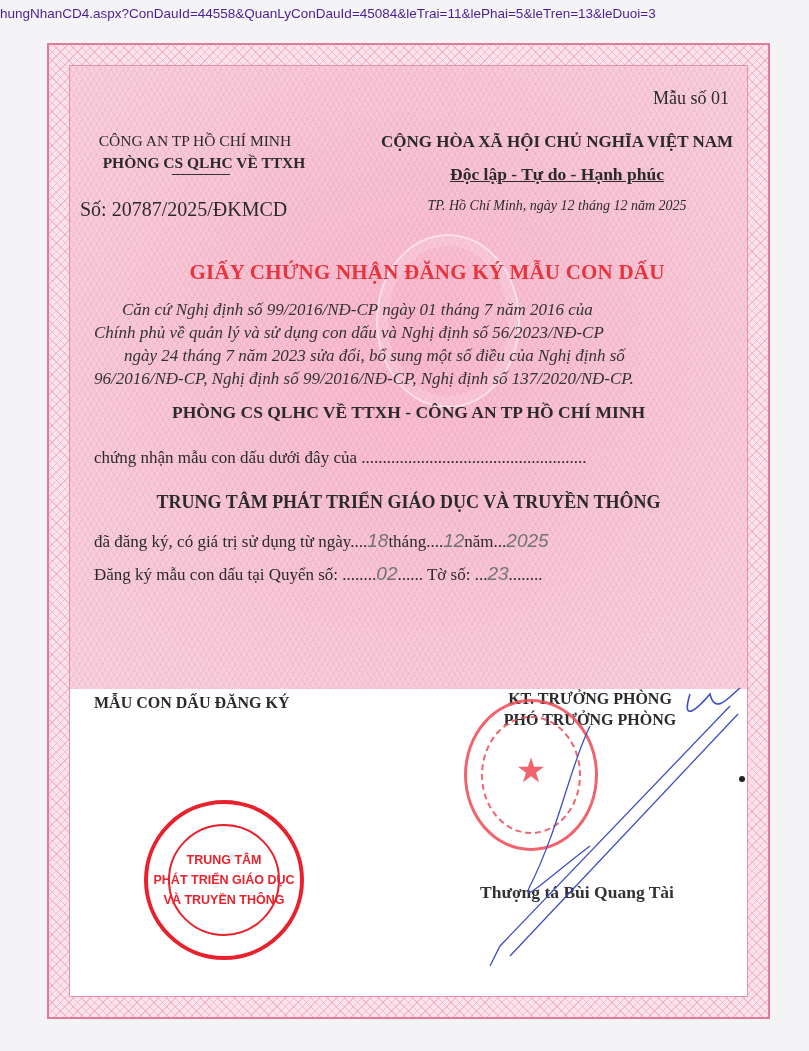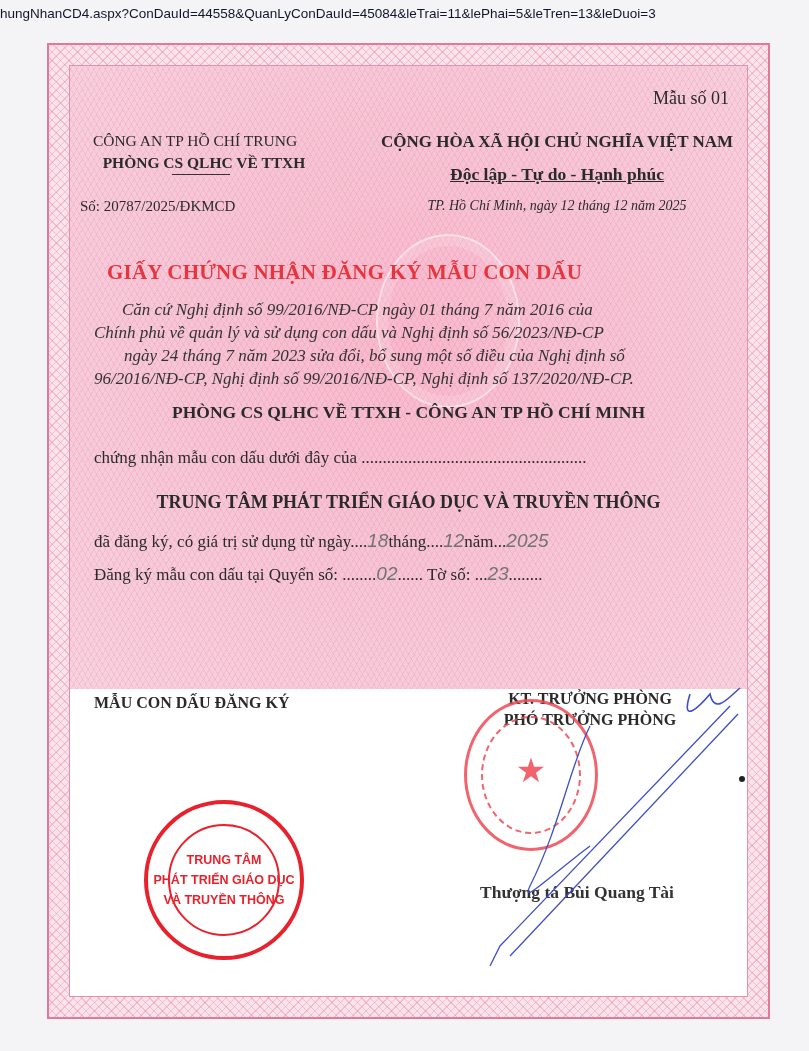--- a/index.html
+++ b/index.html
@@ -5,21 +5,21 @@
   html, body { margin:0; padding:0; }
   body {
     width:809px; height:1051px; overflow:hidden; position:relative;
     background:#f4f3f6;
     font-family:"Liberation Serif", "DejaVu Serif", serif;
     color:#2a2a2a;
   }
   .urlbar {
     position:absolute; left:0; top:6px; width:809px; height:22px;
     font-family:"Liberation Sans", "DejaVu Sans", sans-serif;
-    font-size:13.5px; color:#0f172a; white-space:nowrap; overflow:hidden;
+    font-size:13.5px; color:#4c1d95; white-space:nowrap; overflow:hidden;
   }
   .frame {
     position:absolute; left:47px; top:43px; width:723px; height:976px;
     box-sizing:border-box;
     border:2px solid #e07a98;
     background:
       repeating-linear-gradient(45deg, rgba(230,120,160,0.35) 0 1px, transparent 1px 6px),
       repeating-linear-gradient(-45deg, rgba(230,120,160,0.35) 0 1px, transparent 1px 6px),
       #fbe3ec;
   }
@@ -83,30 +83,30 @@
 
 <div class="urlbar">hungNhanCD4.aspx?ConDauId=44558&amp;QuanLyConDauId=45084&amp;leTrai=11&amp;lePhai=5&amp;leTren=13&amp;leDuoi=3</div>
 
 <div class="frame">
   <div class="inner">
     <div class="pink-area"></div>
     <div class="emblem"></div>
 
     <div class="t" style="right:18px; top:22px; font-size:18px;">Mẫu số 01</div>
 
-    <div class="t" style="left:0; width:250px; text-align:center; top:66px; font-size:15.5px;">CÔNG AN TP HỒ CHÍ TRUNG</div>
+    <div class="t" style="left:0; width:250px; text-align:center; top:66px; font-size:15.5px;">CÔNG AN TP HỒ CHÍ MINH</div>
     <div class="t bold" style="left:0; width:250px; text-align:center; top:88px; font-size:15.5px;padding-left:9px;">PHÒNG CS QLHC VỀ TTXH</div>
     <div style="position:absolute; left:102px; top:108px; width:58px; height:1px; background:#333;"></div>
-    <div class="t" style="left:10px; top:132px; font-size:15px;">Số: 20787/2025/ĐKMCD</div>
+    <div class="t" style="left:10px; top:132px; font-size:20px;">Số: 20787/2025/ĐKMCD</div>
 
     <div class="t bold" style="left:292px; width:390px; text-align:center; top:66px; font-size:17px;">CỘNG HÒA XÃ HỘI CHỦ NGHĨA VIỆT NAM</div>
     <div class="t bold u" style="left:292px; width:390px; text-align:center; top:90px; font-size:17.5px;">Độc lập - Tự do - Hạnh phúc</div>
     <div class="t ital" style="left:292px; width:390px; text-align:center; top:132px; font-size:14px;">TP. Hồ Chí Minh, ngày 12 tháng 12 năm 2025</div>
 
-    <div class="t title-red" style="left:8px; right:0; top:194px;margin-left:29px;">GIẤY CHỨNG NHẬN ĐĂNG KÝ MẪU CON DẤU</div>
+    <div class="t title-red" style="left:8px; right:0; text-align:center; top:194px;margin-left:29px;">GIẤY CHỨNG NHẬN ĐĂNG KÝ MẪU CON DẤU</div>
 
     <div class="t body-ital" style="left:52px; top:232px;">Căn cứ Nghị định số 99/2016/NĐ-CP ngày 01 tháng 7 năm 2016 của</div>
     <div class="t body-ital" style="left:24px; top:255px;">Chính phủ về quản lý và sử dụng con dấu và Nghị định số 56/2023/NĐ-CP</div>
     <div class="t body-ital" style="left:24px; top:278px;margin-left:30px;">ngày 24 tháng 7 năm 2023 sửa đổi, bổ sung một số điều của Nghị định số</div>
     <div class="t body-ital" style="left:24px; top:301px;">96/2016/NĐ-CP, Nghị định số 99/2016/NĐ-CP, Nghị định số 137/2020/NĐ-CP.</div>
 
     <div class="t bold" style="left:0; right:0; text-align:center; top:336px; font-size:17.5px;">PHÒNG CS QLHC VỀ TTXH - CÔNG AN TP HỒ CHÍ MINH</div>
 
     <div class="t" style="left:24px; top:382px; font-size:17px;">chứng nhận mẫu con dấu dưới đây của .....................................................</div>
 

